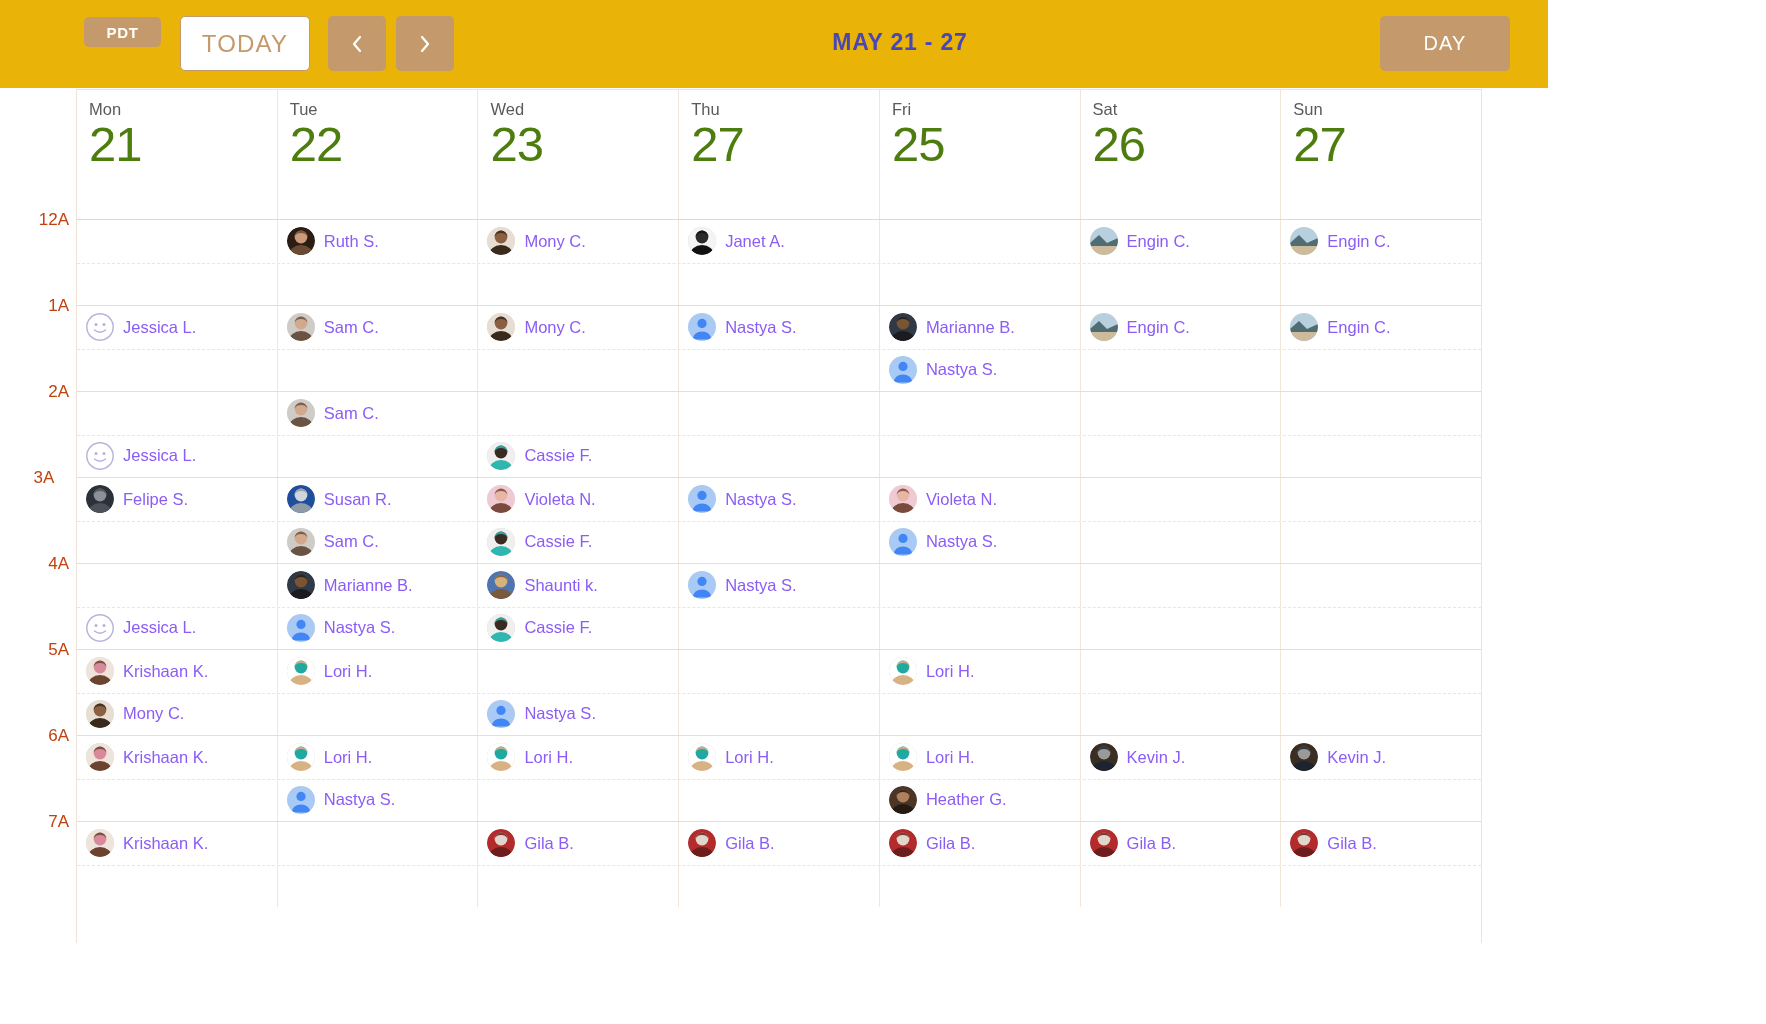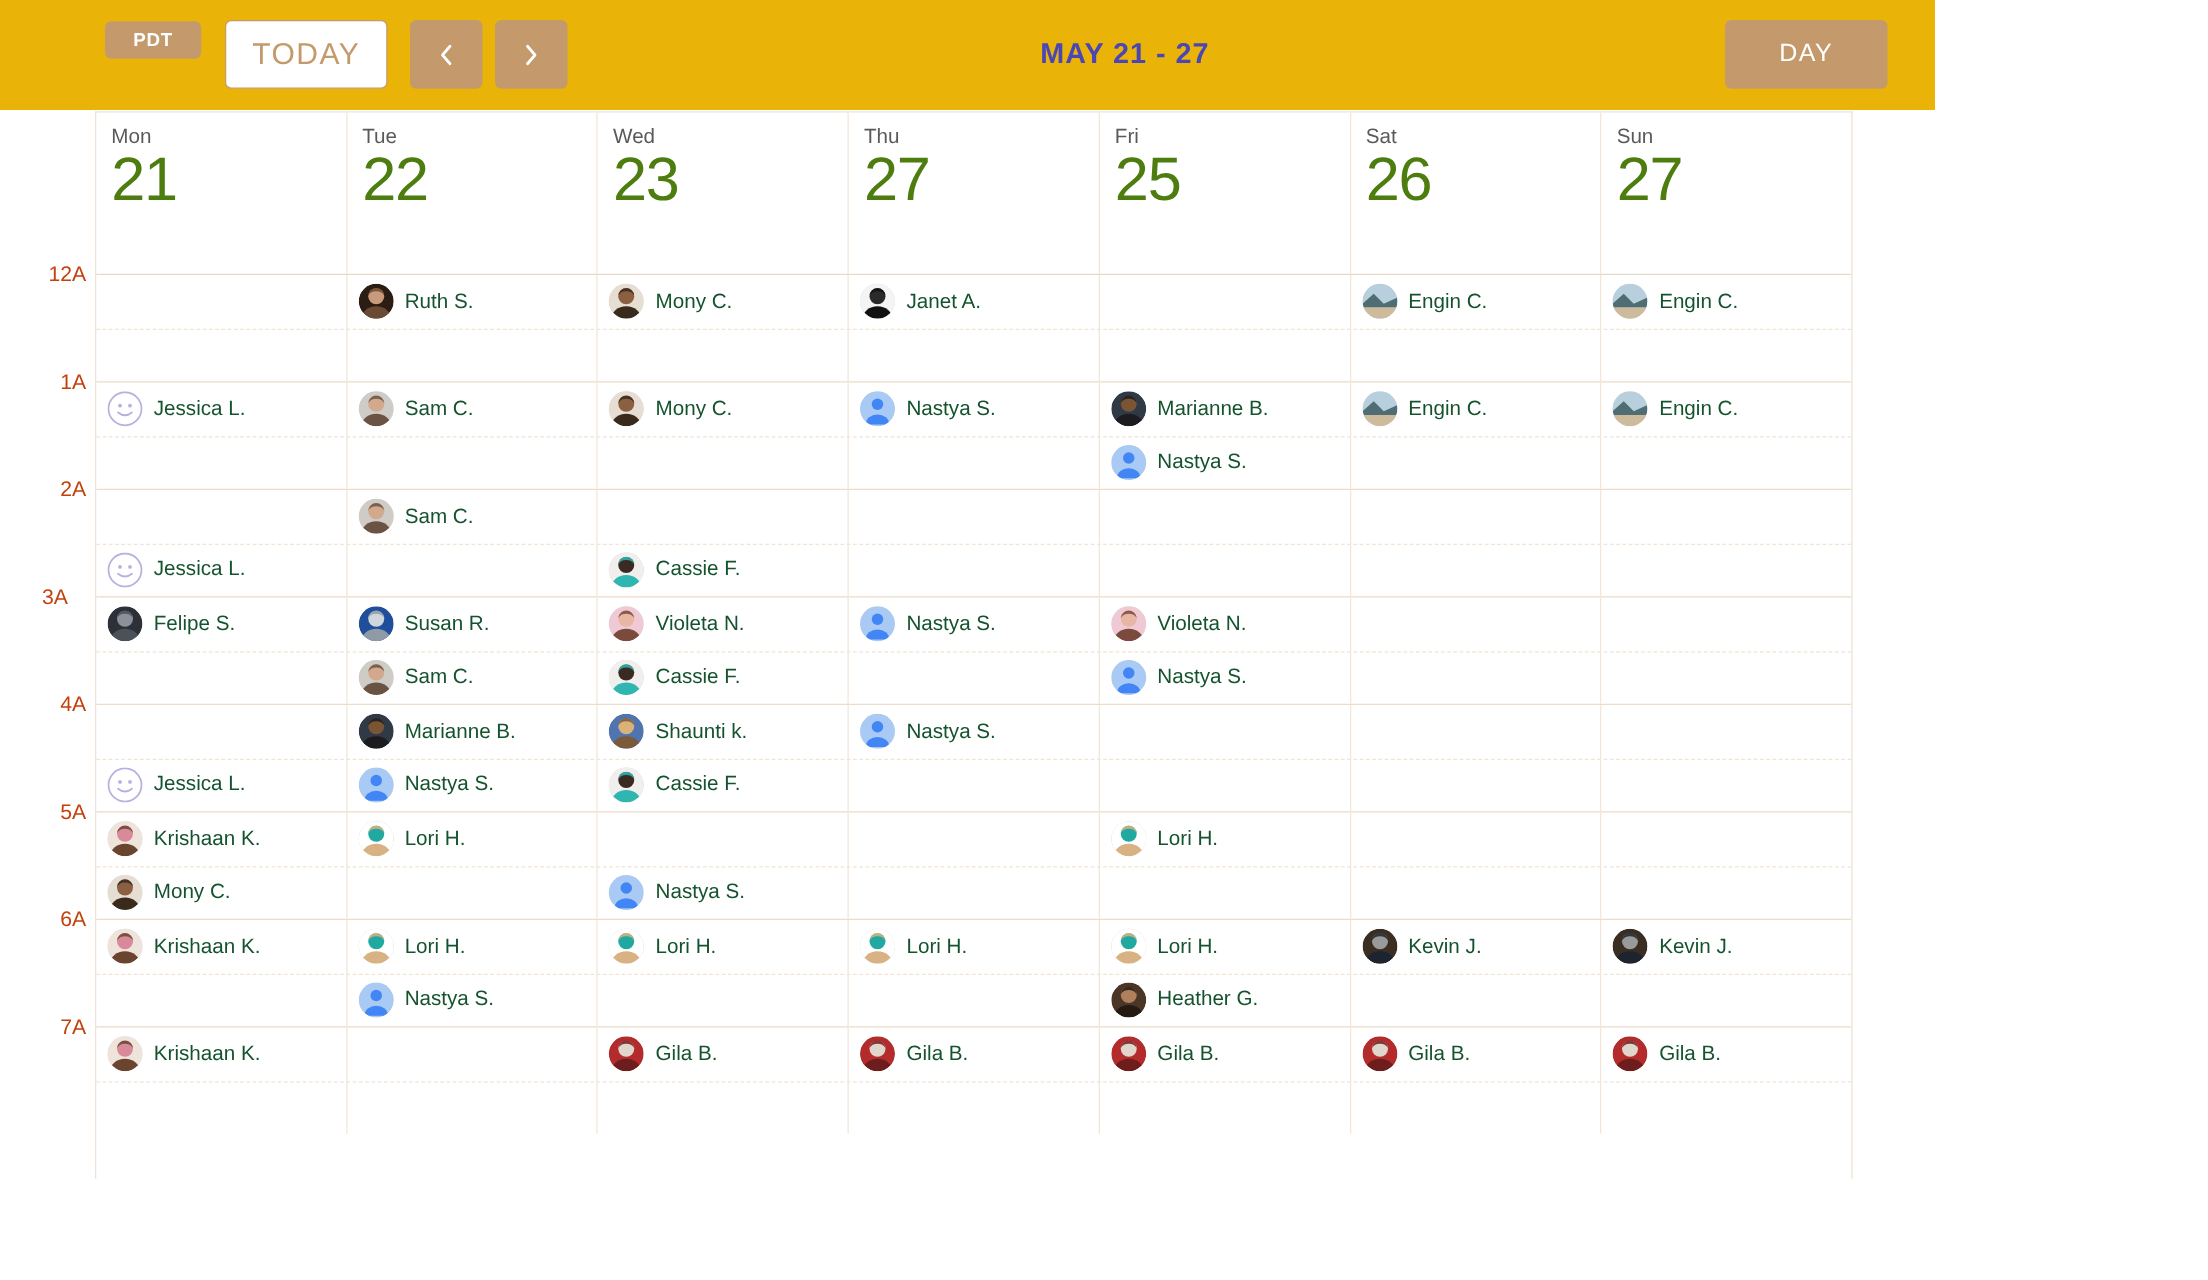--- a/index.html
+++ b/index.html
@@ -110,21 +110,21 @@
     text-align: right;
     color: #c2410c; font-size: 17px; line-height: 17px;
   }
 
   
   .ev {
     display: flex; align-items: center; gap: 9px;
     max-width: 100%; cursor: pointer;
   }
   .ev .nm {
-    color: #14532d; font-size: 16.5px; white-space: nowrap;
+    color: #8b5cf6; font-size: 16.5px; white-space: nowrap;
     overflow: hidden; text-overflow: ellipsis;
   }
   .av {
     width: 28px; height: 28px; border-radius: 50%;
     flex: 0 0 28px; overflow: hidden; position: relative;
     background: #ddd;
   }
   .av svg, .av .bg { display:block; width: 100%; height: 100%; }
 </style>
 </head>

